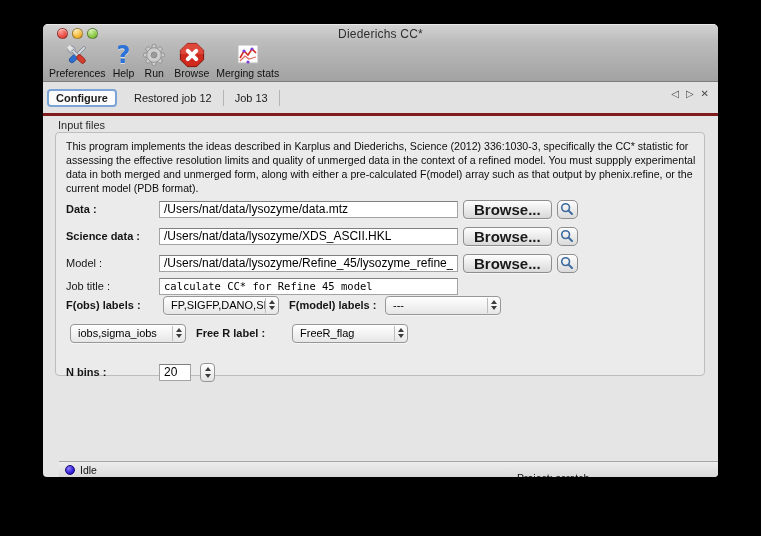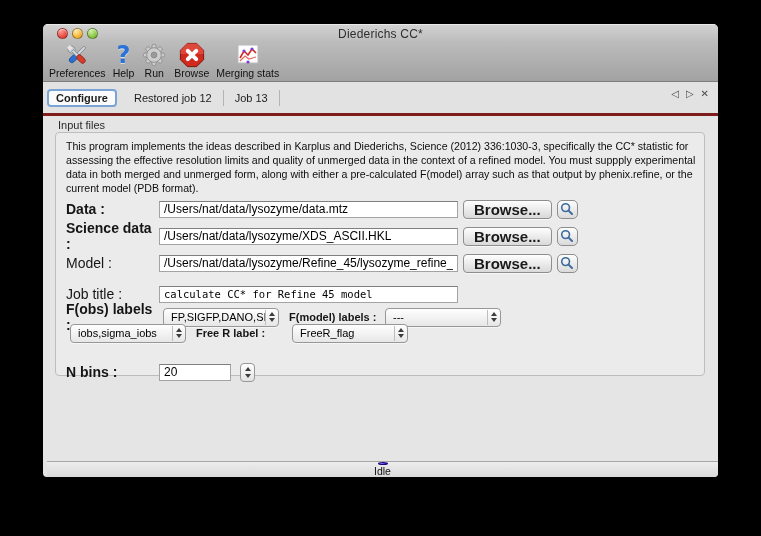--- a/index.html
+++ b/index.html
@@ -47,30 +47,30 @@
   
   .pane { position:absolute; top:81px; bottom:16px; left:0; right:0; background:#e5e5e5;margin-top:11px; }
   .section-label { position:absolute; left:15px; top:3px; font-size:11px; color:#2a2a2a; }
   .groupbox { position:absolute; left:12px; right:13px; top:16px; height:244px;
               background:#ebebeb; border:1px solid #bdbdbd; border-radius:4px; }
   .desc { position:absolute; left:10px; right:8px; top:6px; font-size:10.6px;
           line-height:14px; color:#0d0d0d; }
 
   .row { position:absolute; left:10px; right:6px; height:20px;
          display:flex; align-items:center; }
-  .flabel { width:93px; font-size:14px; color:#151515; flex:none; }
+  .flabel { width:93px; font-size:11px; color:#151515; flex:none; }
   .flabel.bold { font-weight:bold; }
   .flabel2 { width:92px; margin-left:10px; font-size:11px; font-weight:bold;
              color:#151515; flex:none; }
 
   .tfield { width:299px; height:17px; border:1px solid #a3a3a3; border-top-color:#7f7f7f;
             background:#fff; font-size:12px; padding:0 4px; color:#000;
             font-family:"Liberation Sans",sans-serif; }
   .tfield.mono { font-family:"DejaVu Sans Mono","Liberation Mono",monospace; font-size:10.5px; }
-  .tfield.small { width:72px; }
+  .tfield.small { width:32px; }
 
   .btn { margin-left:5px; height:19px; padding:0 10px; font-size:15px; font-weight:bold;
          color:#1a1a1a; border:1px solid #8e8e8e; border-radius:4px;
          background:linear-gradient(#fefefe,#d9d9d9);
          box-shadow:0 1px 0 rgba(255,255,255,.6); display:flex; align-items:center; }
   .magbtn { margin-left:5px; width:21px; height:19px; border:1px solid #8e8e8e;
             border-radius:5px; background:linear-gradient(#fdfdfd,#dadada);
             display:flex; align-items:center; justify-content:center; }
 
   .popup { margin-left:4px; width:116px; height:19px; border:1px solid #979797;
@@ -83,23 +83,23 @@
   .arr-up   { width:0; height:0; border-left:3.5px solid transparent;
               border-right:3.5px solid transparent; border-bottom:4px solid #3c3c3c; }
   .arr-down { width:0; height:0; border-left:3.5px solid transparent;
               border-right:3.5px solid transparent; border-top:4px solid #3c3c3c; }
   .spinner { margin-left:9px; width:15px; height:19px; border:1px solid #979797;
              border-radius:4px; background:linear-gradient(#ffffff,#e2e2e2);
              display:flex; flex-direction:column; align-items:center;
              justify-content:center; gap:3px; }
 
   
-  .statusbar { position:absolute; left:4px; right:0; bottom:0; height:16px;
+  .statusbar { position:absolute; left:16px; right:0; bottom:0; height:16px;
                background:linear-gradient(#ededed,#d9d9d9); border-top:1px solid #a6a6a6;
-               display:flex; align-items:center; font-size:10.5px; color:#111;flex-direction:column; }
+               display:flex; align-items:center; font-size:10.5px; color:#111; }
   .statusdot { width:10px; height:10px; border-radius:50%; margin:0 5px 0 6px;
                background:radial-gradient(circle at 35% 30%, #8d7ef5, #3a28de 55%, #1c0ca0);
                border:1px solid #14077a; }
   .project { position:absolute; left:458px;margin-top:16px; }
 </style>
 </head>
 <body>
 
 <div class="window">
 
@@ -228,26 +228,26 @@
         <input class="tfield" type="text" value="/Users/nat/data/lysozyme/Refine_45/lysozyme_refine_45.pdb" style="">
         <div class="btn">Browse...</div>
         <div class="magbtn">
           <svg width="14" height="14" viewBox="0 0 14 14">
             <circle cx="5.6" cy="5.6" r="3.9" fill="none" stroke="#3d6b9e" stroke-width="1.6"></circle>
             <line x1="8.6" y1="8.6" x2="12" y2="12" stroke="#3d6b9e" stroke-width="2" stroke-linecap="round"></line>
           </svg>
         </div>
       </div>
 
-      <div class="row" style="top:151px;">
+      <div class="row" style="top:143px;">
         <div class="flabel">Job title :</div>
         <input class="tfield mono" type="text" value="calculate CC* for Refine_45 model" style="">
       </div>
 
-      <div class="row" style="top:174px;">
+      <div class="row" style="top:162px;">
         <div class="flabel bold">F(obs) labels :</div>
         <div class="popup">
           <span class="ptext">FP,SIGFP,DANO,SI...</span>
           <span class="arrows">
               <i class="arr-up"></i>
               <i class="arr-down"></i>
             </span>
         </div>
         <div class="flabel2">F(model) labels :</div>
         <div class="popup">

